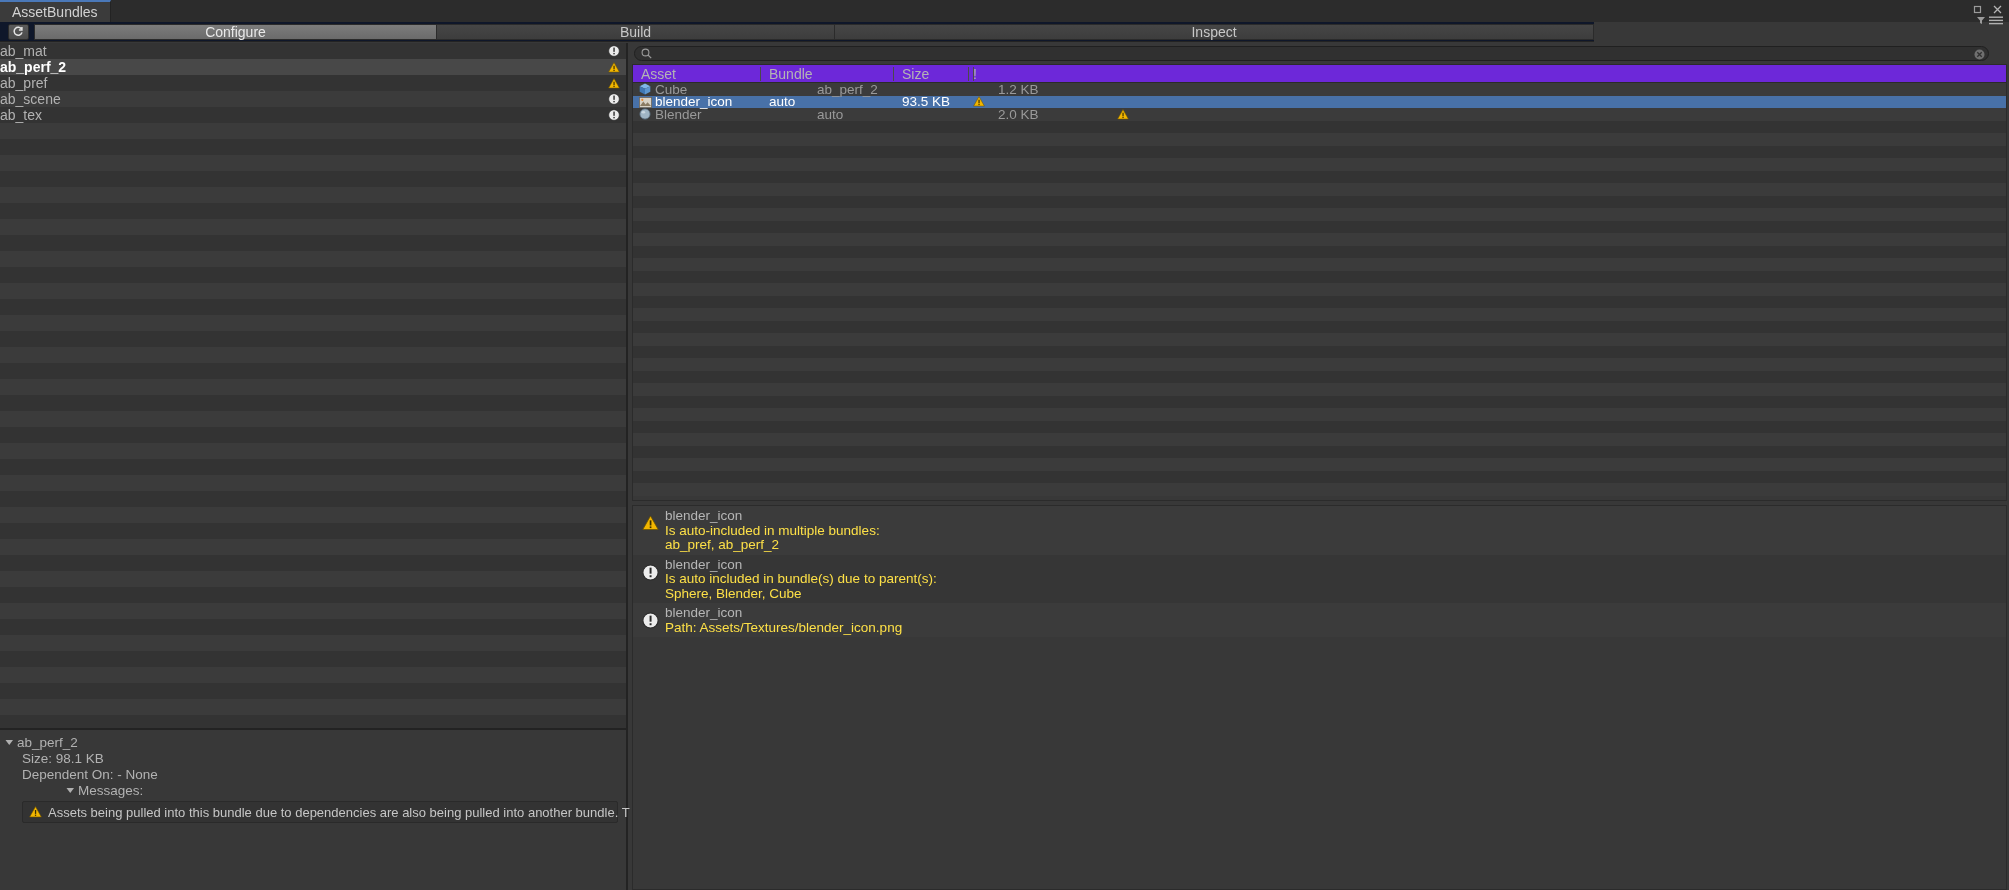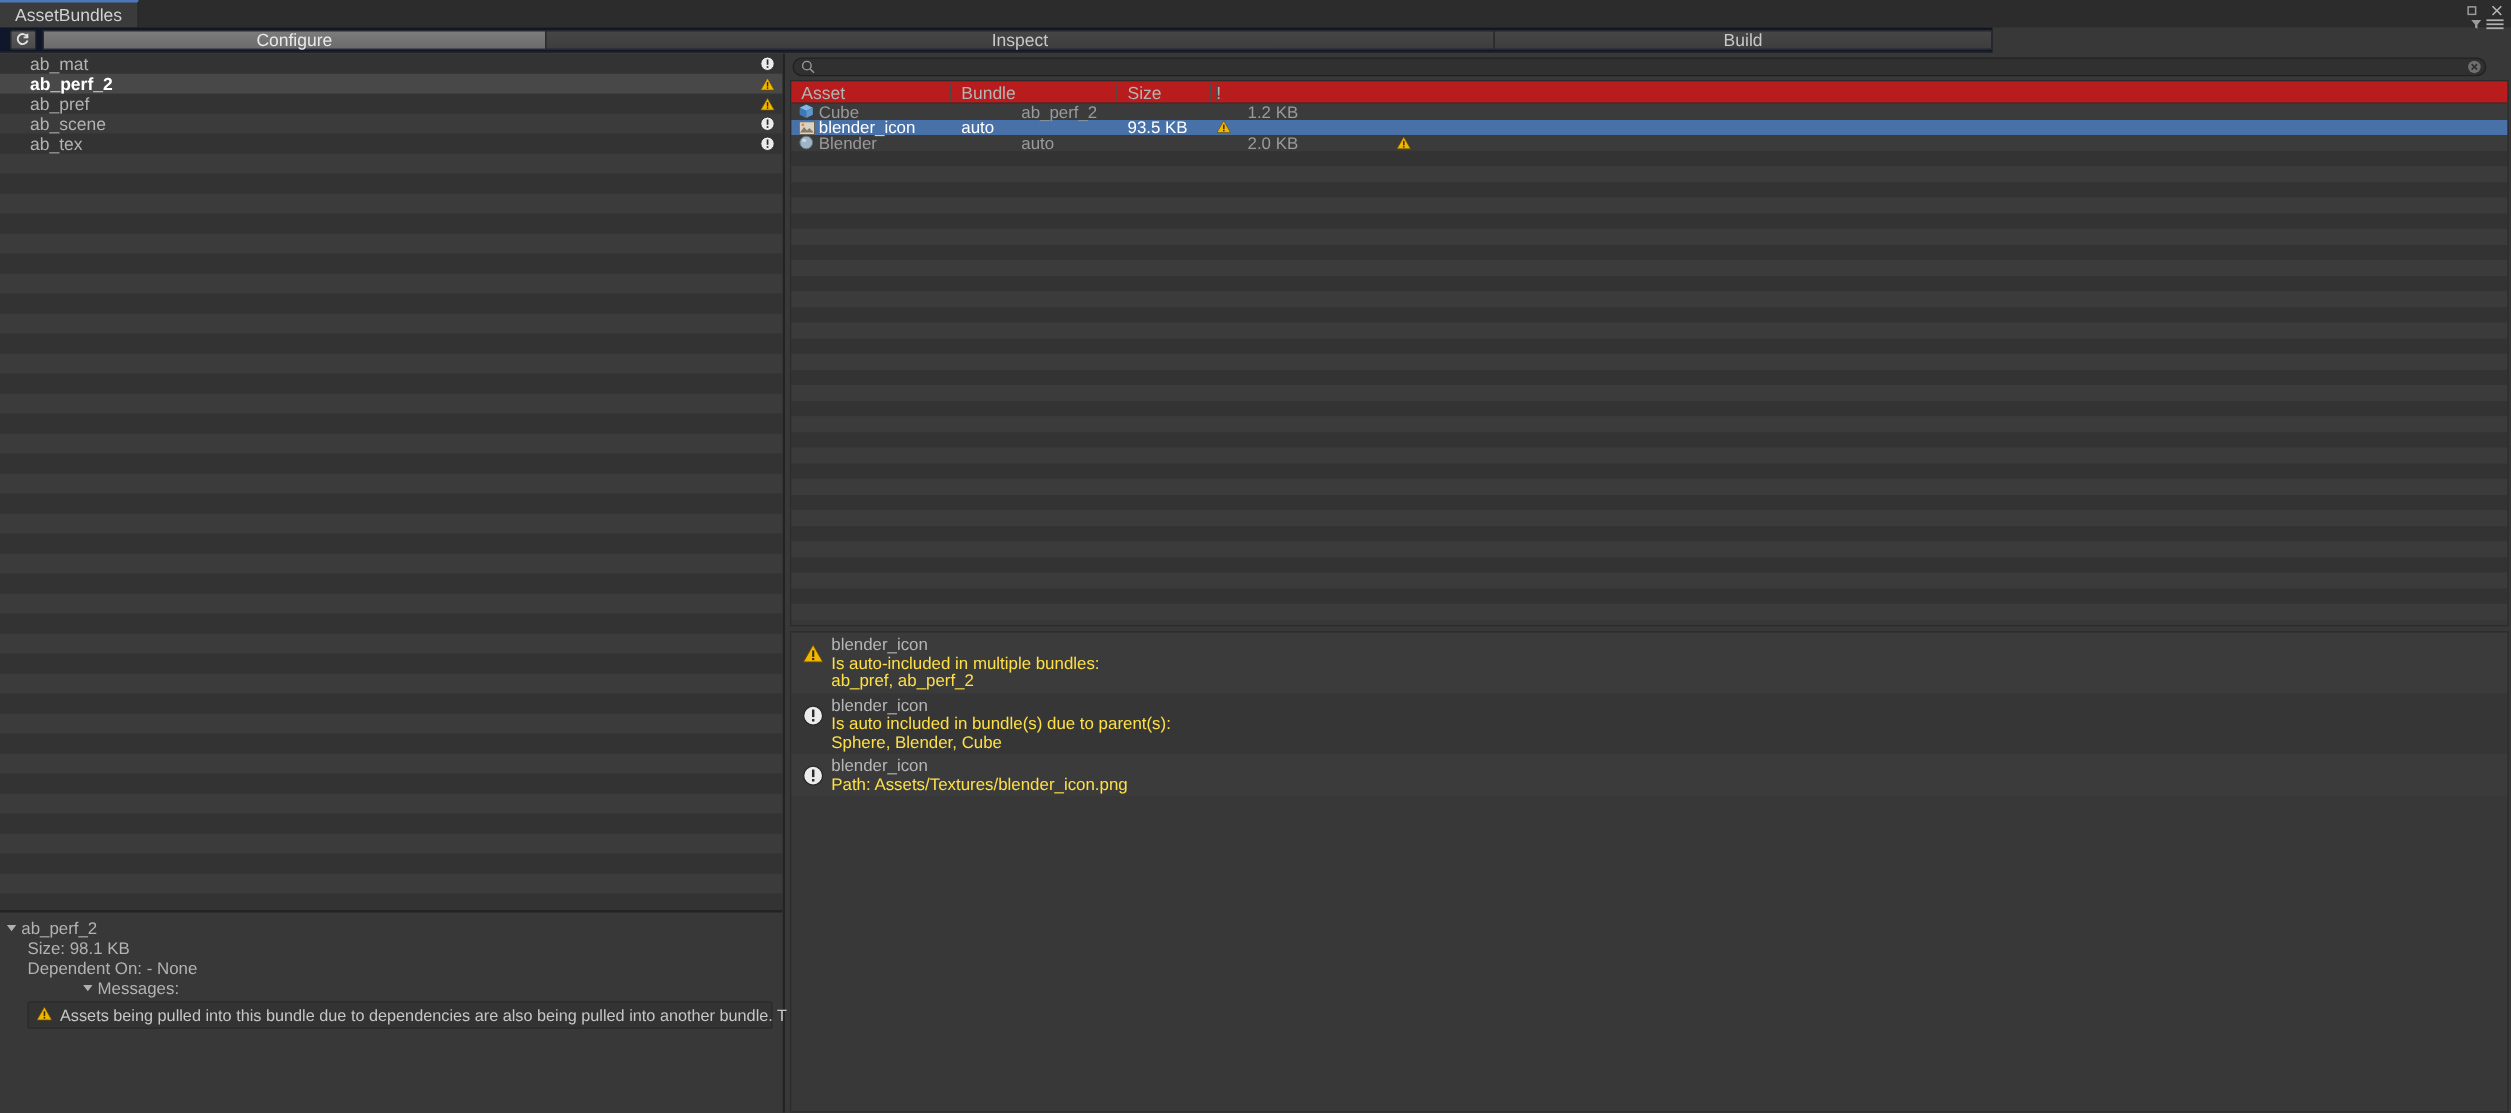--- a/index.html
+++ b/index.html
@@ -150,21 +150,20 @@
     box-sizing: border-box;
   }
   .bundle-row.odd { background: #3b3b3b; }
   .bundle-row.even { background: #333333; }
   .bundle-row.selected {
     background: #484848;
     color: #ffffff;
     font-weight: bold;
   }
   .bundle-row .bundle-label {
-    margin-left: 24px;
     white-space: nowrap;
   }
   .bundle-row .bundle-status {
     position: absolute;
     right: 4px;
     top: 1px;
     width: 14px;
     height: 14px;
   }
 
@@ -265,21 +264,21 @@
     width: 1375px;
     height: 437px;
     background: #383838;
     border: 1px solid #2b2b2b;
     box-sizing: border-box;
     overflow: hidden;
   }
   #asset-header {
     display: flex;
     height: 18px;
-    background: #b91c1c;
+    background: #6d28d9;
     border-bottom: 1px solid #2b2b2b;
     align-items: center;
     box-sizing: border-box;
   }
   .col-header {
     font-size: 14px;
     color: #b4b4b4;
     box-sizing: border-box;
     border-right: 1px solid #4a4a4a;
     height: 14px;
@@ -403,25 +402,25 @@
 <div id="toolbar">
   <div id="refresh-button">
     <svg width="12" height="12" viewBox="0 0 12 12">
       <path d="M9.6 3.2 A4 4 0 1 0 10 6.4" fill="none" stroke="#e4e4e4" stroke-width="1.5"></path>
       <path d="M9.9 0.9 L9.9 3.9 L6.9 3.9" fill="none" stroke="#e4e4e4" stroke-width="1.5"></path>
     </svg>
   </div>
   <div class="mode-button selected" id="mode-configure">
     <span>Configure</span>
   </div>
+  <div class="mode-button" id="mode-build">
+    <span>Build</span>
+  </div>
   <div class="mode-button" id="mode-inspect">
     <span>Inspect</span>
-  </div>
-  <div class="mode-button" id="mode-build">
-    <span>Build</span>
   </div>
 </div>
 
 <div id="main-area">
 
   <div id="left-column">
 
     <div id="bundle-tree">
 
     <div class="bundle-row even">

